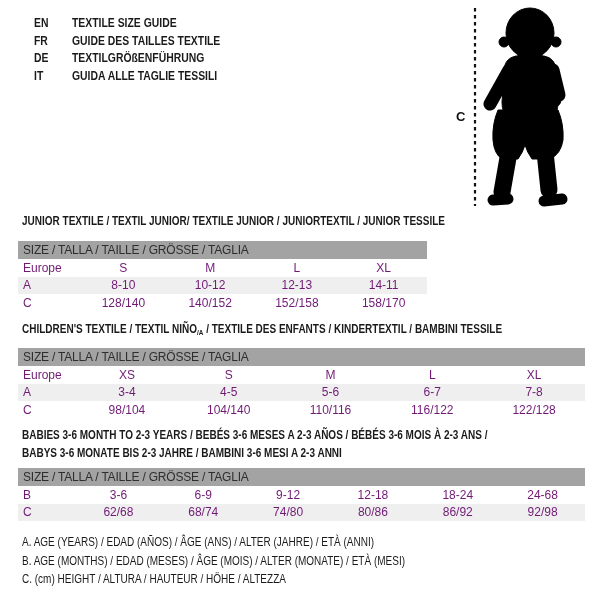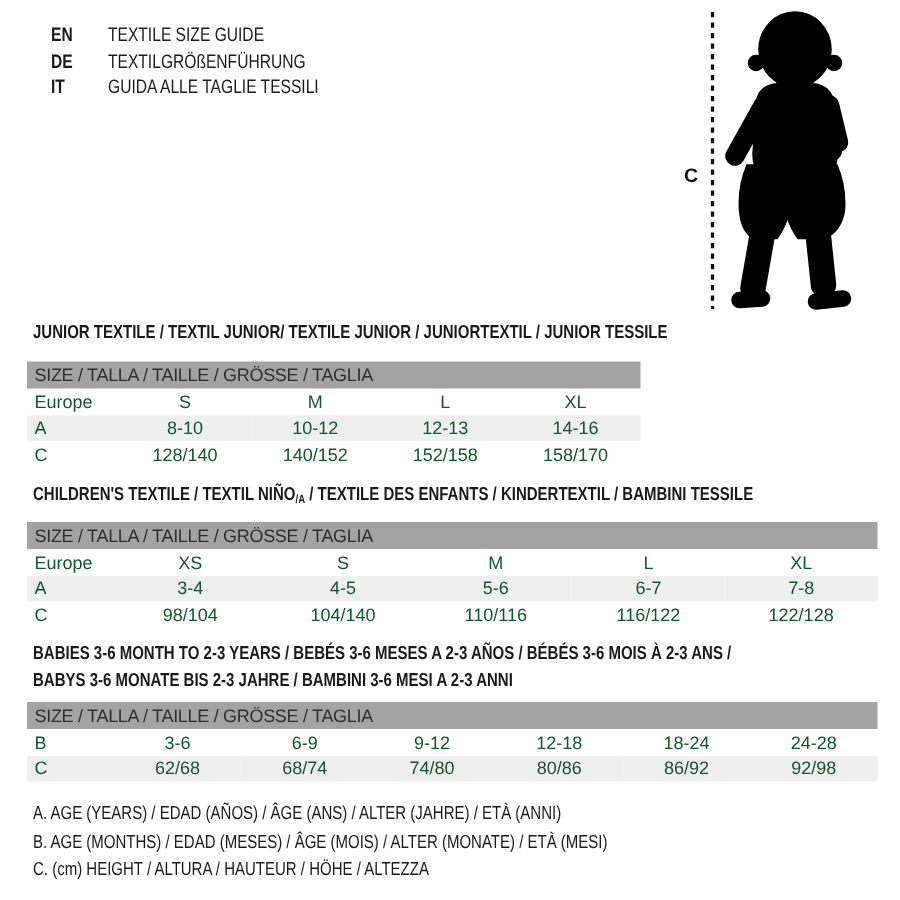--- a/index.html
+++ b/index.html
@@ -7,58 +7,62 @@
     width:600px; height:600px; background:#ffffff; position:relative; overflow:hidden;
     font-family:"Liberation Sans", sans-serif; color:#1a1a1a;
     -webkit-font-smoothing:antialiased;
   }
   .cond { display:inline-block; transform:scaleX(.8); transform-origin:0 50%; white-space:nowrap; }
 
   
   .lang-block { position:absolute; left:34px; top:14px; }
   .lang-row { height:17.6px; display:flex; align-items:center; }
   .lang-code { width:38px; font-weight:bold; font-size:13px; flex:0 0 38px; }
-  .lang-title { font-weight:normal; font-size:13px; }
+  .lang-title { font-weight:bold; font-size:13px; }
 
   
   .figure { position:absolute; left:452px; top:2px; width:132px; height:212px; }
 
   
   .sec-title { position:absolute; left:22px; margin:0; font-size:12.5px; font-weight:bold; line-height:14px; }
   #title1 { top:214px; }
   #title2 { top:322px; }
   #title3 { top:426px; line-height:18px; }
   .subA { font-size:8px; vertical-align:-2px; letter-spacing:0; }
 
   
   table.sg { position:absolute; border-collapse:collapse; table-layout:fixed; font-size:12px; }
   #t1 { left:18px; top:241px; width:409px; }
   #t2 { left:18px; top:348px; width:567px; }
   #t3 { left:18px; top:468px; width:567px; }
   .sg th {
     background:#a3a3a3; height:18px; font-weight:normal; text-align:left;
     padding:0 0 0 5px; font-size:12px; color:#2e2e2e; letter-spacing:-0.2px;
   }
-  .sg td { height:17.5px; text-align:center; padding:0; color:#14532d; font-size:12px; }
+  .sg td { height:17.5px; text-align:center; padding:0; color:#701a75; font-size:12px; }
   .sg td.lab { text-align:left; padding-left:5px; }
   .sg tr.alt td { background:#efefef; }
 
   
   .footnotes { position:absolute; left:22px; top:535px; }
   .fn { height:18.6px; font-weight:normal; font-size:12.5px; }
 </style>
 </head>
 <body>
 
 <div>
 
   <section class="lang-block">
     <div class="lang-row">
       <span class="lang-code"><span class="cond">EN</span></span>
       <span class="lang-title"><span class="cond">TEXTILE SIZE GUIDE</span></span>
+    </div>
+    <div class="lang-row">
+      <span class="lang-code"><span class="cond">FR</span></span>
+      <span class="lang-title"><span class="cond">GUIDE DES TAILLES TEXTILE</span></span>
     </div>
     <div class="lang-row">
       <span class="lang-code"><span class="cond">DE</span></span>
       <span class="lang-title"><span class="cond">TEXTILGRÖßENFÜHRUNG</span></span>
     </div>
     <div class="lang-row">
       <span class="lang-code"><span class="cond">IT</span></span>
       <span class="lang-title"><span class="cond">GUIDA ALLE TAGLIE TESSILI</span></span>
     </div>
   </section>
@@ -107,21 +111,21 @@
         <td>S</td>
         <td>M</td>
         <td>L</td>
         <td>XL</td>
       </tr>
       <tr class="alt">
         <td class="lab">A</td>
         <td>8-10</td>
         <td>10-12</td>
         <td>12-13</td>
-        <td>14-16</td>
+        <td>14-11</td>
       </tr>
       <tr>
         <td class="lab">C</td>
         <td>128/140</td>
         <td>140/152</td>
         <td>152/158</td>
         <td>158/170</td>
       </tr>
     </tbody>
   </table>
@@ -191,21 +195,21 @@
         </tr>
     </thead>
     <tbody>
       <tr>
         <td class="lab">B</td>
         <td>3-6</td>
         <td>6-9</td>
         <td>9-12</td>
         <td>12-18</td>
         <td>18-24</td>
-        <td>24-28</td>
+        <td>24-68</td>
       </tr>
       <tr class="alt">
         <td class="lab">C</td>
         <td>62/68</td>
         <td>68/74</td>
         <td>74/80</td>
         <td>80/86</td>
         <td>86/92</td>
         <td>92/98</td>
       </tr>

